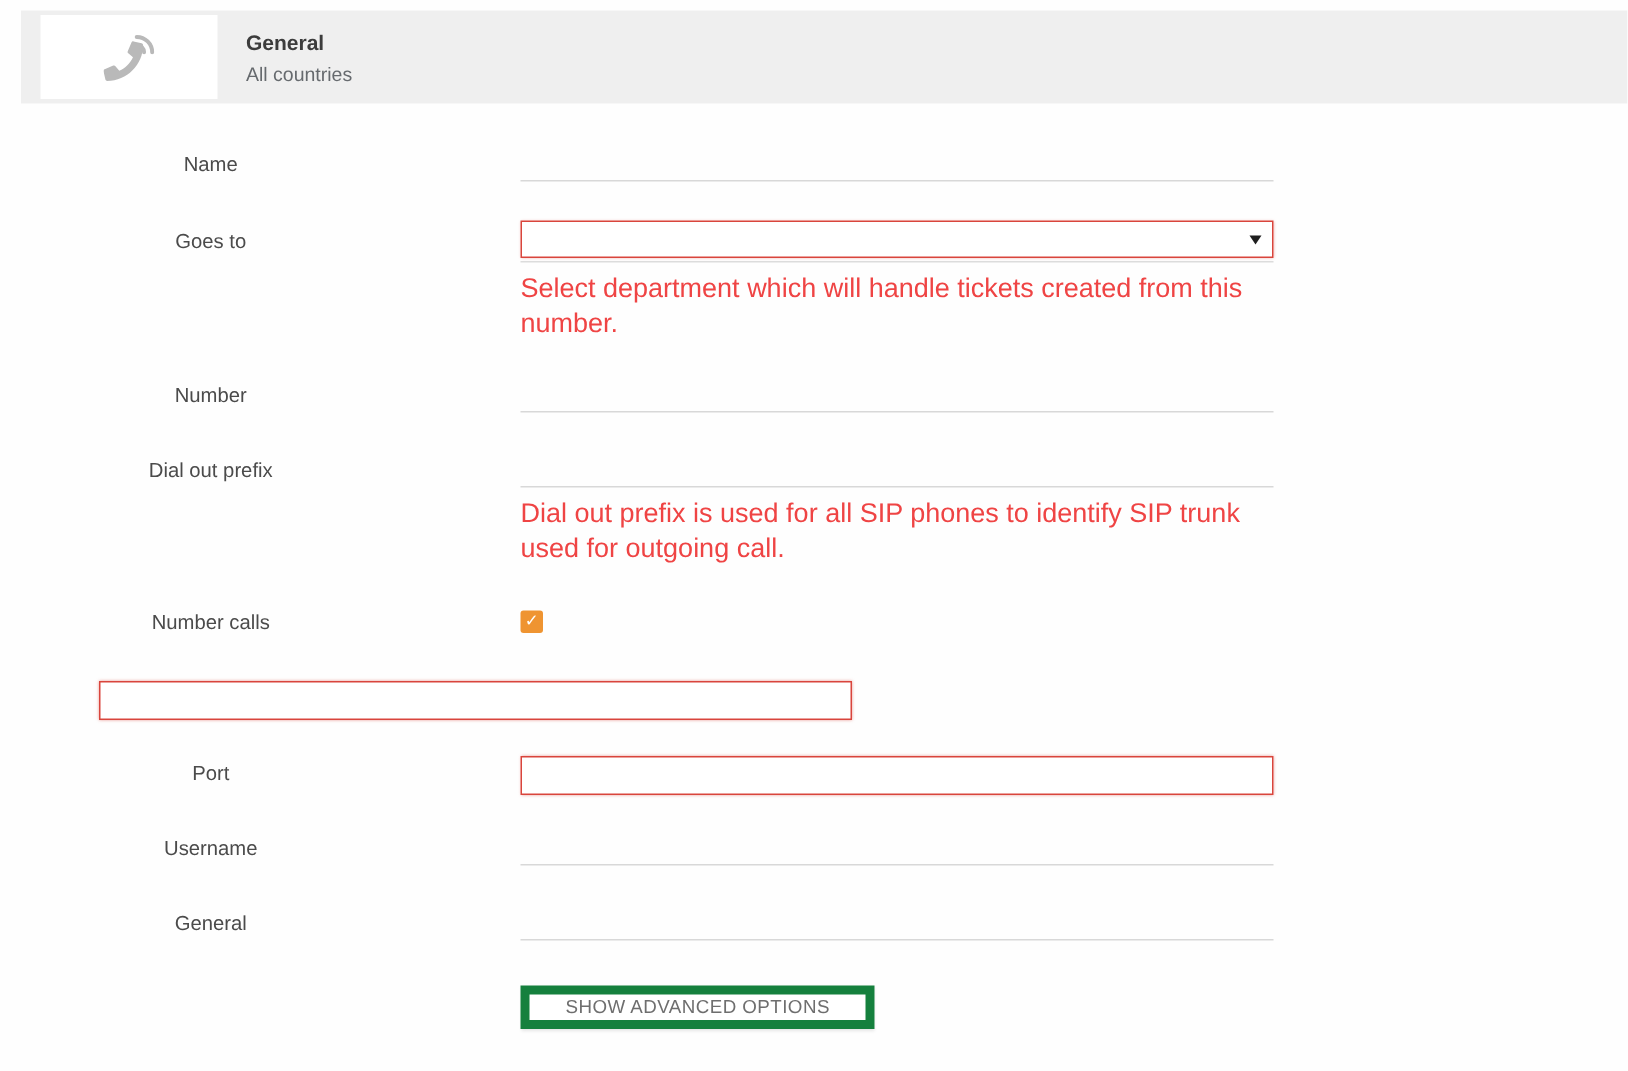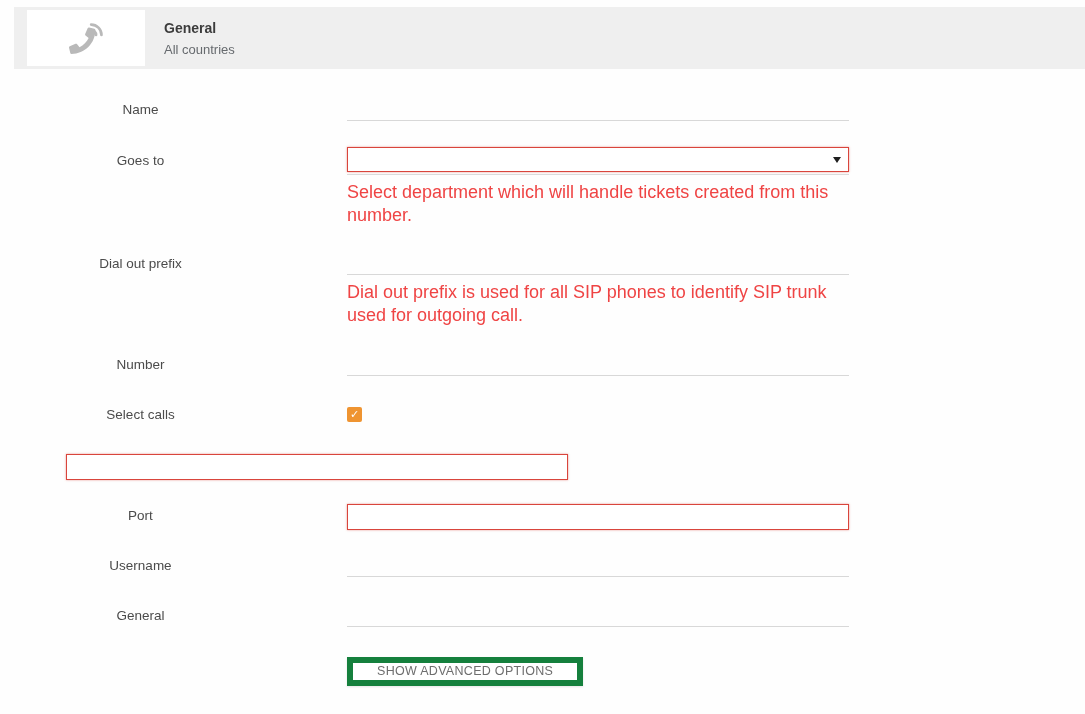--- a/index.html
+++ b/index.html
@@ -174,37 +174,37 @@
     <label class="lbl">Goes to</label>
     <div class="ctrl">
       <div class="select-box">
         <span class="select-arrow"></span>
       </div>
       <div class="select-underline"></div>
       <div class="helper">Select department which will handle tickets created from this number.</div>
     </div>
   </div>
 
+  <div class="row mb-num">
+    <label class="lbl">Number</label>
+    <div class="ctrl">
+      <input class="line-input" type="text" value="" style="">
+    </div>
+  </div>
+
   <div class="row mb-help2">
     <label class="lbl">Dial out prefix</label>
     <div class="ctrl">
       <input class="line-input" type="text" value="" style="">
       <div class="helper">Dial out prefix is used for all SIP phones to identify SIP trunk used for outgoing call.</div>
     </div>
   </div>
 
-  <div class="row mb-num">
-    <label class="lbl">Number</label>
-    <div class="ctrl">
-      <input class="line-input" type="text" value="" style="">
-    </div>
-  </div>
-
   <div class="row mb-chk">
-    <label class="lbl">Select calls</label>
+    <label class="lbl">Number calls</label>
     <div class="ctrl">
       <span class="checkbox">
         <span>✓</span>
       </span>
     </div>
   </div>
 
   <div class="row mb-box">
     <div class="ctrl">
       <input class="boxed-input" type="text" value="" style="">

